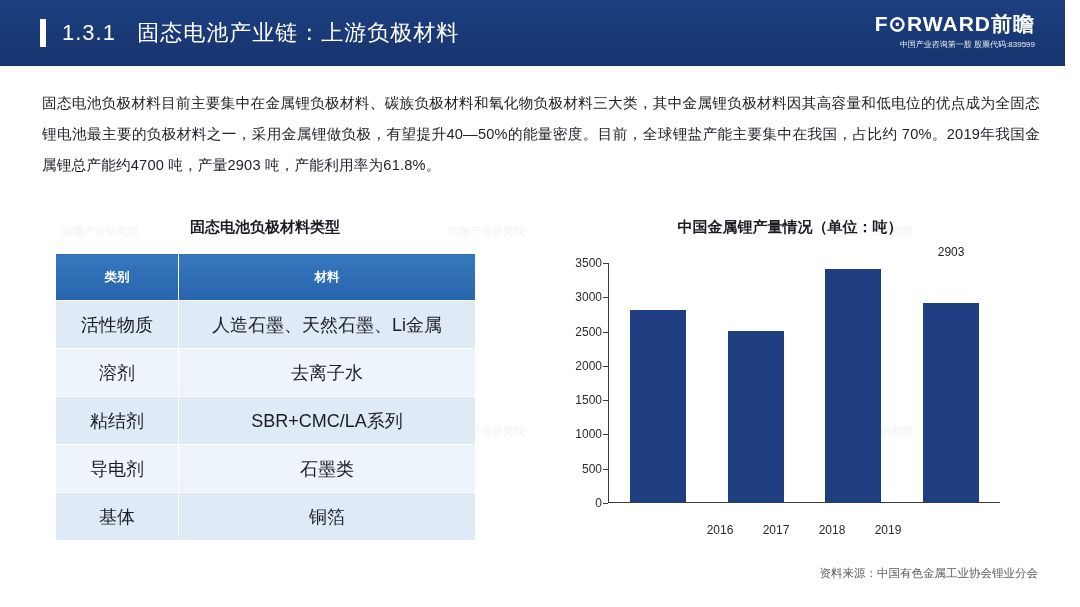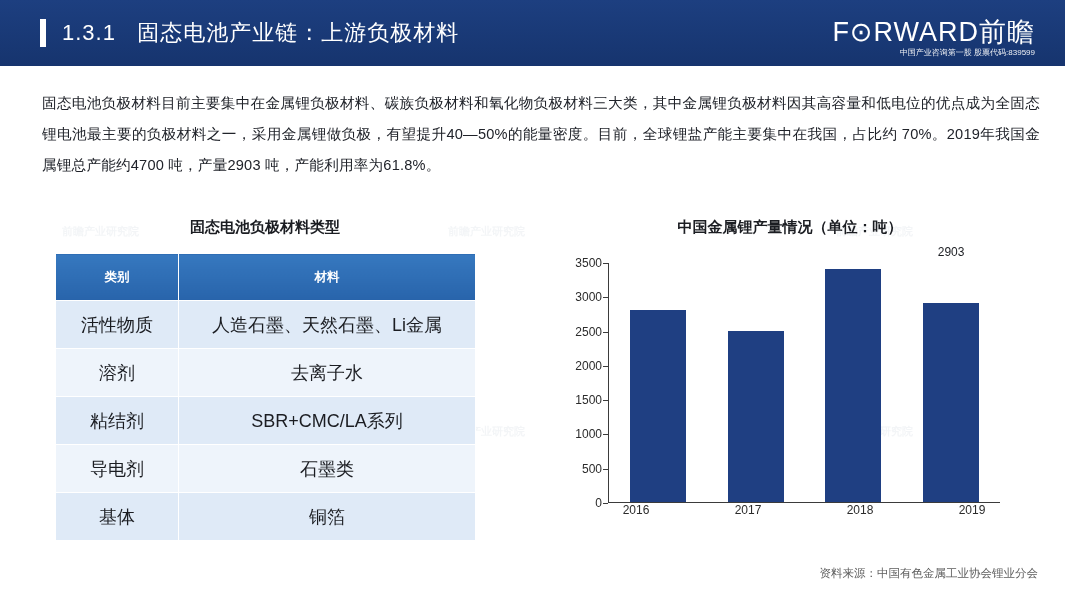--- a/index.html
+++ b/index.html
@@ -41,26 +41,25 @@
     white-space: nowrap;
   }
   .brand {
     position: absolute;
     right: 30px;
     top: 12px;
     text-align: right;
     color: #ffffff;
   }
   .brand-name {
-    font-size: 27px;
-    font-weight: normal;
+    font-size: 21px;
+    font-weight: bold;
     letter-spacing: 1px;
     line-height: 24px;
     white-space: nowrap;
-    margin-top: 8px;
   }
   .brand-sub {
     font-size: 8px;
     line-height: 14px;
     letter-spacing: 0px;
     opacity: .92;
     white-space: nowrap;
     margin-top: 2px;
   }
   
@@ -180,24 +179,24 @@
     margin-bottom: 4px;
     left: 50%;
     transform: translateX(-50%);
     font-size: 12px;
     color: #1b1d22;
     white-space: nowrap;
   }
   .xlabels {
     position: absolute;
     left: 68px;
-    top: 250px;
+    top: 270px;
     width: 392px;
     display: flex;
-    justify-content: space-between;
+    justify-content: center;
   }
   .xlabels span {
     width: 56px;
     text-align: center;
     font-size: 12px;
     color: #2b2b2b;
   }
   .source {
     position: absolute;
     right: 42px;

